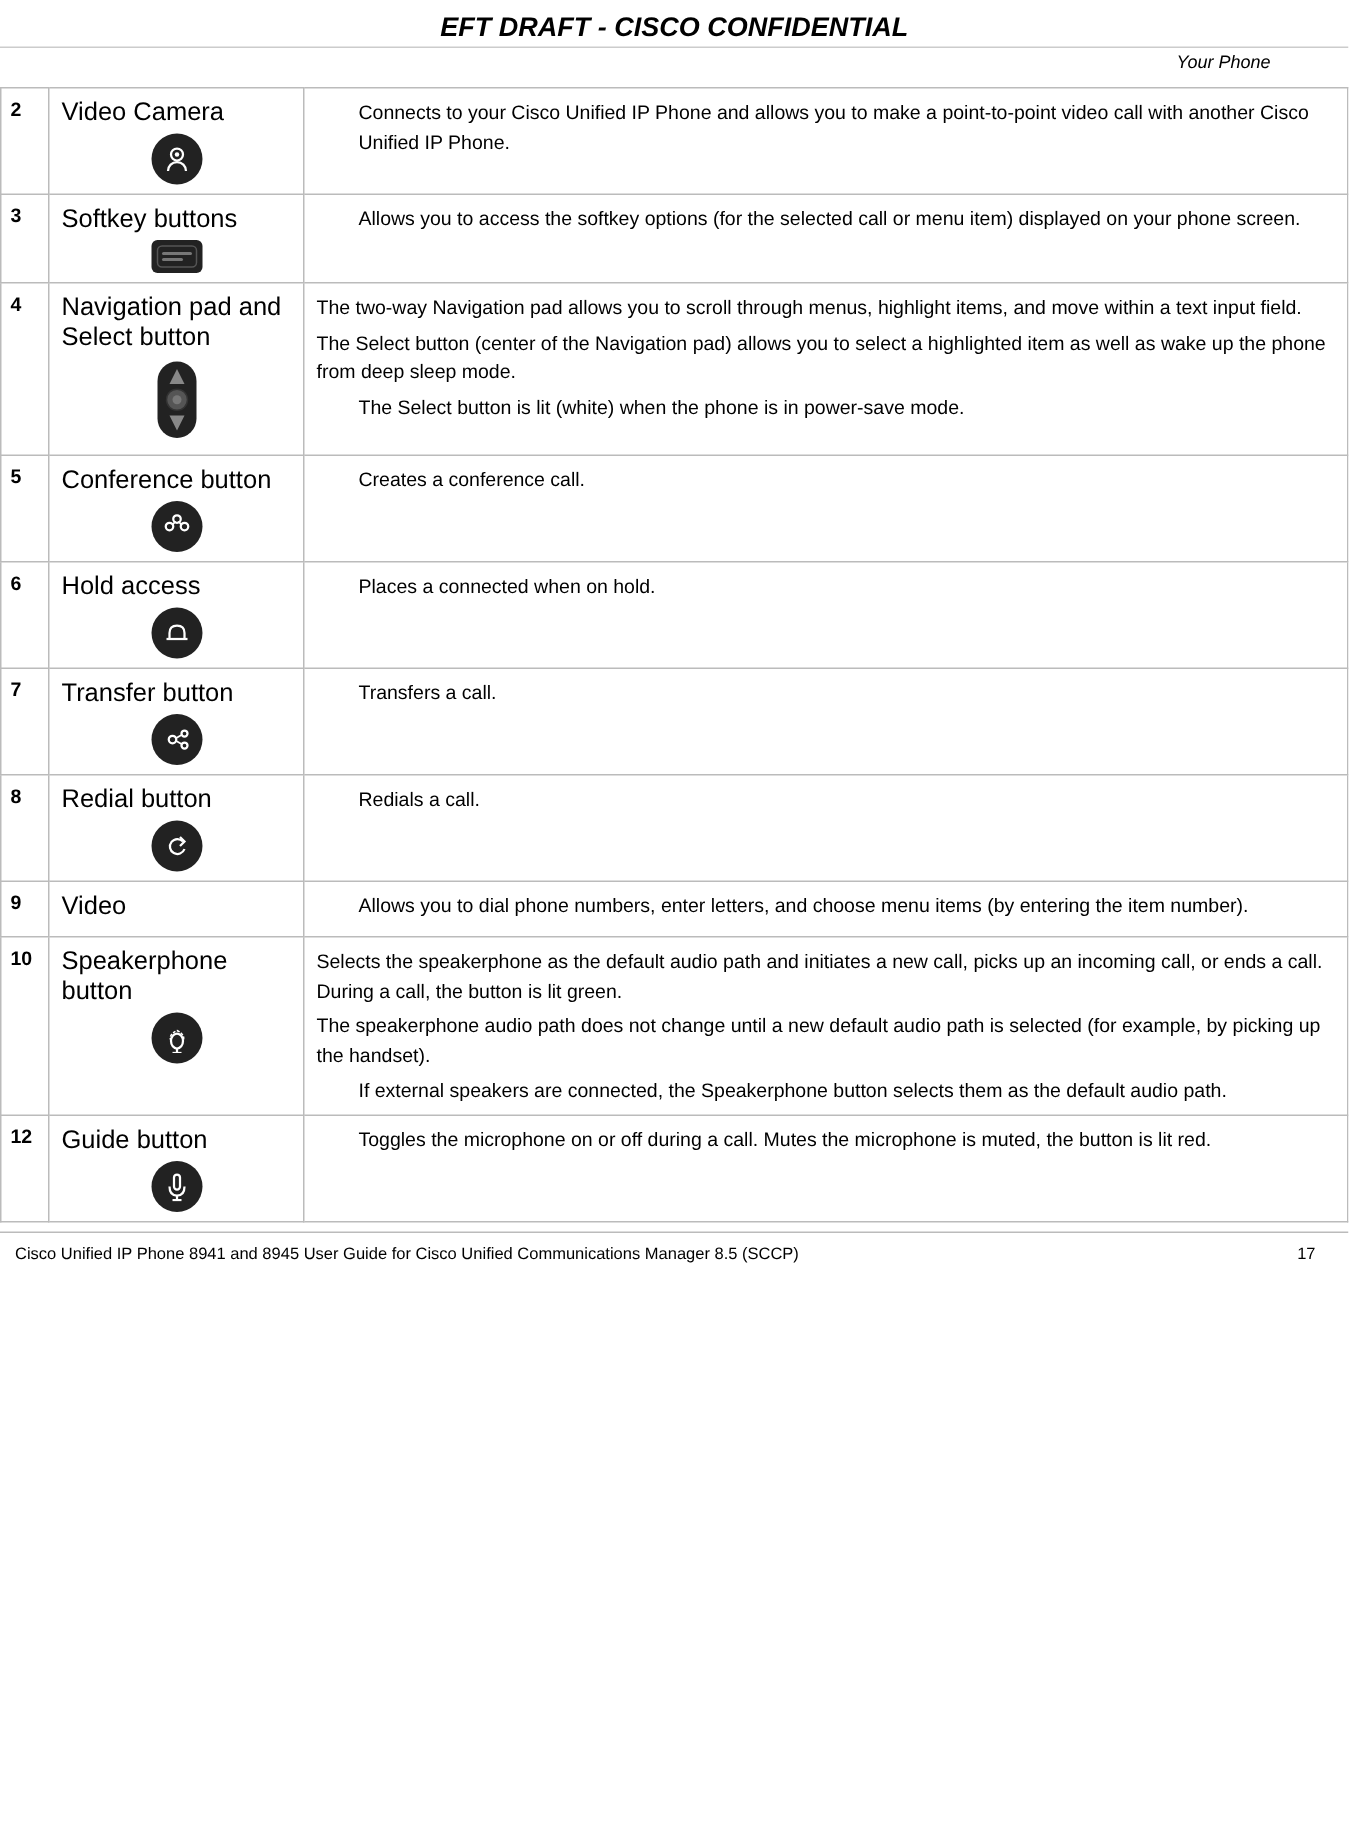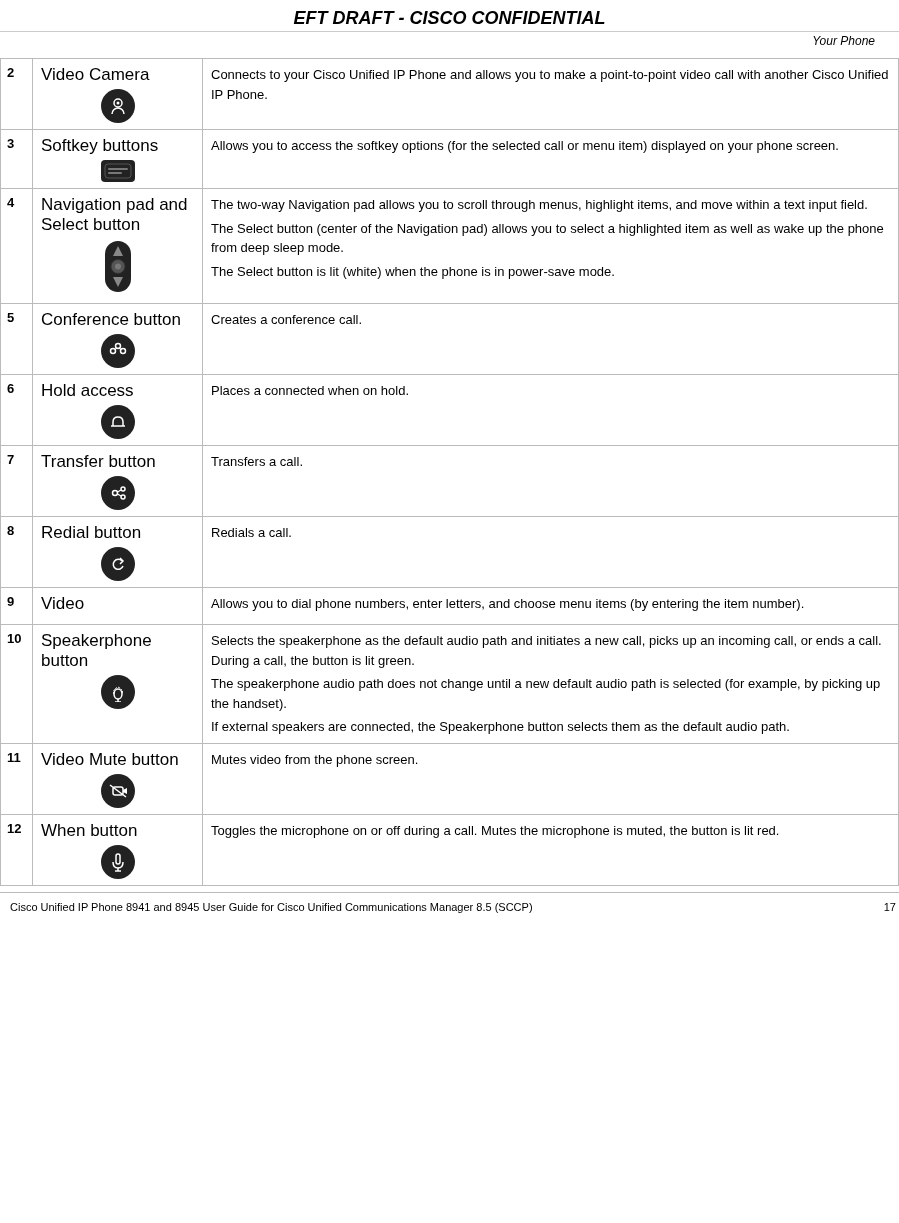--- a/index.html
+++ b/index.html
@@ -17,21 +17,21 @@
       font-size: 18px;
       font-weight: bold;
       font-style: italic;
       color: #000;
       border-bottom: 1px solid #ccc;
     }
     .subheader {
       text-align: right;
       font-size: 12px;
       font-style: italic;
-      padding: 2px 24px 4px 0;
+      padding: 2px 52px 4px 0;
       color: #000;
     }
     table {
       width: 100%;
       border-collapse: collapse;
       margin-top: 6px;
     }
     td {
       border: 1px solid #bbb;
       vertical-align: top;
@@ -85,25 +85,26 @@
     }
     .desc-col {
       font-size: 13px;
       line-height: 1.5;
     }
     .desc-col p {
       margin-bottom: 4px;
     }
     .desc-col p:last-child {
       margin-bottom: 0;
+      margin-left: 28px;
     }
     .footer {
       display: flex;
       justify-content: space-between;
-      padding: 8px 3px 4px 10px;
+      padding: 8px 22px 4px 10px;
       font-size: 11px;
       color: #000;
       border-top: 1px solid #bbb;
       margin-top: 6px;
     }
   </style>
 </head>
 <body>
 
 <div>
@@ -269,41 +270,23 @@
             </div>
           </div>
         </td>
         <td class="desc-col">
           <p>Selects the speakerphone as the default audio path and initiates a new call, picks up an incoming call, or ends a call. During a call, the button is lit green.</p>
           <p>The speakerphone audio path does not change until a new default audio path is selected (for example, by picking up the handset).</p>
           <p>If external speakers are connected, the Speakerphone button selects them as the default audio path.</p>
         </td>
       </tr>
       <tr>
-        <td class="num-col">11</td>
-        <td class="name-col">
-          <span class="btn-name">Video Mute button</span>
-          <div class="icon-cell">
-            <div class="icon-circle">
-              <svg width="20" height="20" viewBox="0 0 20 20">
-                <rect x="5" y="6" width="10" height="8" rx="2" fill="none" stroke="#fff" stroke-width="1.5"></rect>
-                <polygon points="15,9 19,7 19,13 15,11" fill="#fff"></polygon>
-                <line x1="2" y1="4" x2="18" y2="16" stroke="#fff" stroke-width="1.5"></line>
-              </svg>
-            </div>
-          </div>
-        </td>
-        <td class="desc-col">
-          <p>Mutes video from the phone screen.</p>
-        </td>
-      </tr>
-      <tr>
         <td class="num-col">12</td>
         <td class="name-col">
-          <span class="btn-name">When button</span>
+          <span class="btn-name">Guide button</span>
           <div class="icon-cell">
             <div class="icon-circle">
               <svg width="20" height="20" viewBox="0 0 20 20">
                 <rect x="8" y="2" width="4" height="10" rx="2" fill="none" stroke="#fff" stroke-width="1.5"></rect>
                 <path d="M5 10 Q5 16 10 16 Q15 16 15 10" fill="none" stroke="#fff" stroke-width="1.5"></path>
                 <line x1="10" y1="16" x2="10" y2="19" stroke="#fff" stroke-width="1.5"></line>
                 <line x1="7" y1="19" x2="13" y2="19" stroke="#fff" stroke-width="1.5"></line>
               </svg>
             </div>
           </div>

